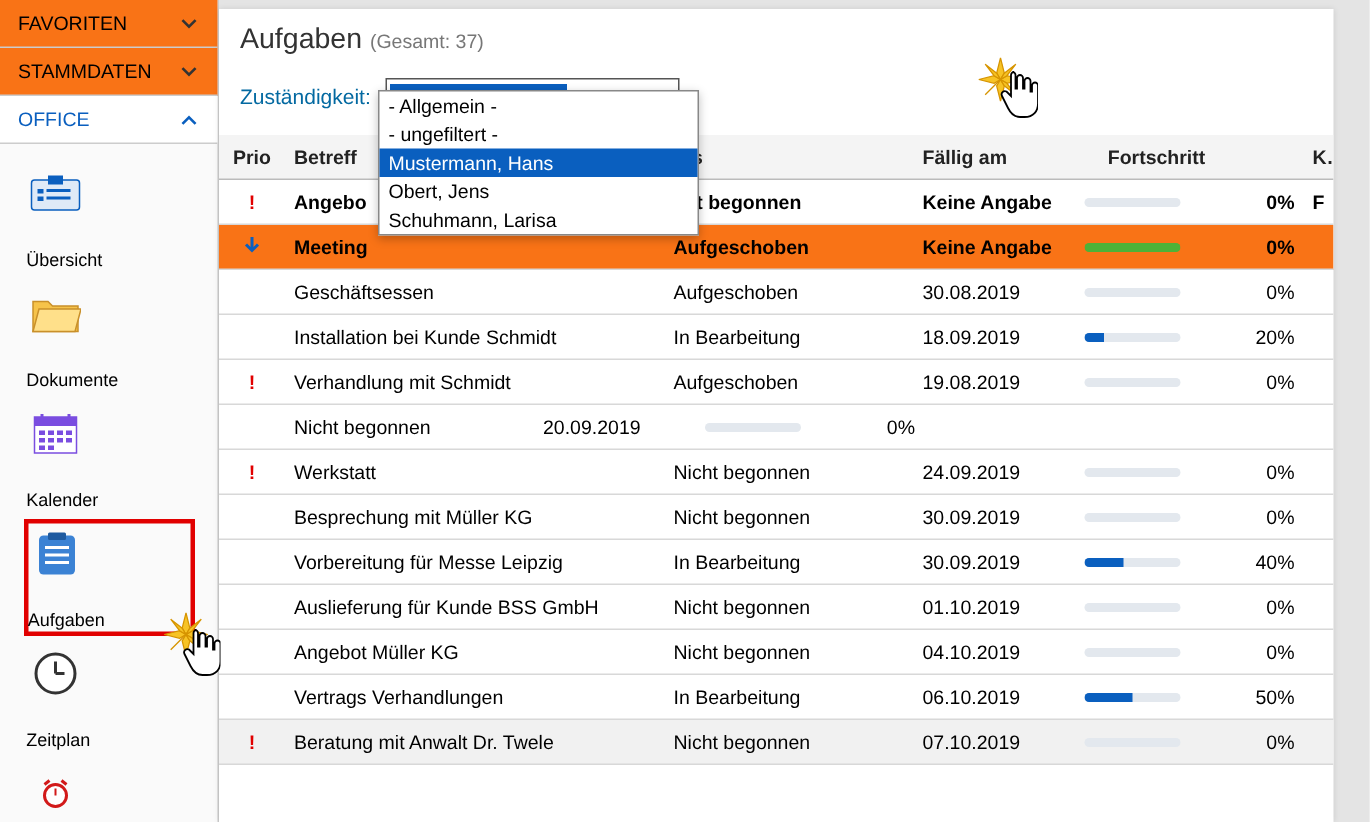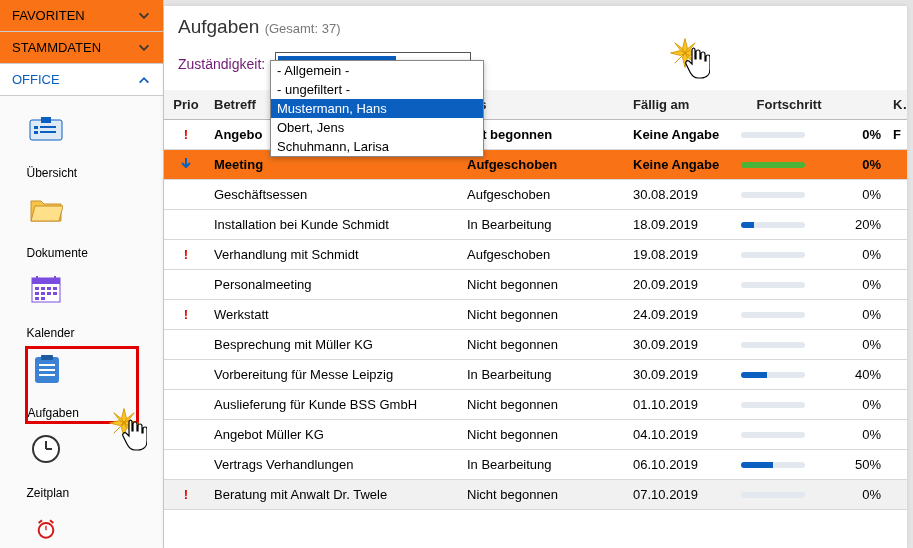--- a/index.html
+++ b/index.html
@@ -11,25 +11,25 @@
 .side-sec { background: #f97316; padding: 8px 12px; font-size: 13px; text-transform: uppercase; display: flex; justify-content: space-between; align-items: center; border-bottom: 1px solid #ccc; cursor: pointer; }
 .side-sec.office { background: #fff; color: #0a5fbf; font-weight: 400; }
 .chev { width: 14px; height: 14px; }
 .office-items { display: flex; flex-direction: column; align-items: center; gap: 2px; padding: 10px 0 0; }
 .office-item { display: flex; flex-direction: column; align-items: flex-start; gap: 22px; width: 110px; padding: 8px 0 4px; font-size: 12px; cursor: pointer; position: relative; }
 .office-item.highlight { border: 3px solid #e10000; padding: 5px 0 1px; width: 114px; }
 .icon-wrap { width: 38px; height: 30px; display: flex; align-items: center; justify-content: center; }
 
 
 .main { flex: 1; background: #e4e4e4; display: flex; flex-direction: column; position: relative; }
-.main-inner { background: #fff; margin: 6px 6px 0 0; flex: 1; display: flex; flex-direction: column; overflow: hidden; box-shadow: 0 0 4px rgba(0,0,0,.1); }
+.main-inner { background: #fff; margin: 6px 24px 0 0; flex: 1; display: flex; flex-direction: column; overflow: hidden; box-shadow: 0 0 4px rgba(0,0,0,.1); }
 .title { padding: 10px 14px 6px; font-size: 19px; color: #333; }
 .title .count { font-size: 13px; color: #777; }
 .filter { padding: 8px 14px 14px; display: flex; align-items: center; gap: 10px; position: relative; }
-.filter-label { font-size: 14px; color: #701a75; }
+.filter-label { font-size: 14px; color: #0369a1; }
 .combo { border: 1px solid #555; width: 196px; height: 24px; position: relative; background: #fff; display: flex; align-items: center; }
 .combo-val { background: #0a5fbf; color: #fff; padding: 1px 4px; margin: 2px; font-size: 13px; }
 .combo-btn { position: absolute; right: 1px; top: 1px; bottom: 1px; width: 16px; display: flex; align-items: center; justify-content: center; }
 .dropdown { position: absolute; left: 106px; top: 60px; width: 214px; background: #fff; border: 1px solid #888; z-index: 50; font-size: 13px; box-shadow: 0 2px 6px rgba(0,0,0,.25); }
 .dd-item { padding: 2px 6px; cursor: pointer; }
 .dd-item.sel { background: #0a5fbf; color: #fff; }
 
 
 .table { flex: 1; display: flex; flex-direction: column; font-size: 13px; align-items: flex-end; }
 .thead, .trow { display: flex; align-items: center; min-height: 30px; border-bottom: 1px solid #d8d8d8; }
@@ -256,21 +256,20 @@
               <div class="cell c-prog">
                 <div class="bar">
                   <div class="fill" style="width:0%"></div>
                 </div>
               </div>
               <div class="cell c-pct">0%</div>
               <div class="cell c-ext"></div>
             </div>
             <div class="trow">
               <div class="cell c-prio"></div>
-              <div class="cell c-subj">Personalmeeting</div>
               <div class="cell c-stat">Nicht begonnen</div>
               <div class="cell c-due">20.09.2019</div>
               <div class="cell c-prog">
                 <div class="bar">
                   <div class="fill" style="width:0%"></div>
                 </div>
               </div>
               <div class="cell c-pct">0%</div>
               <div class="cell c-ext"></div>
             </div>

